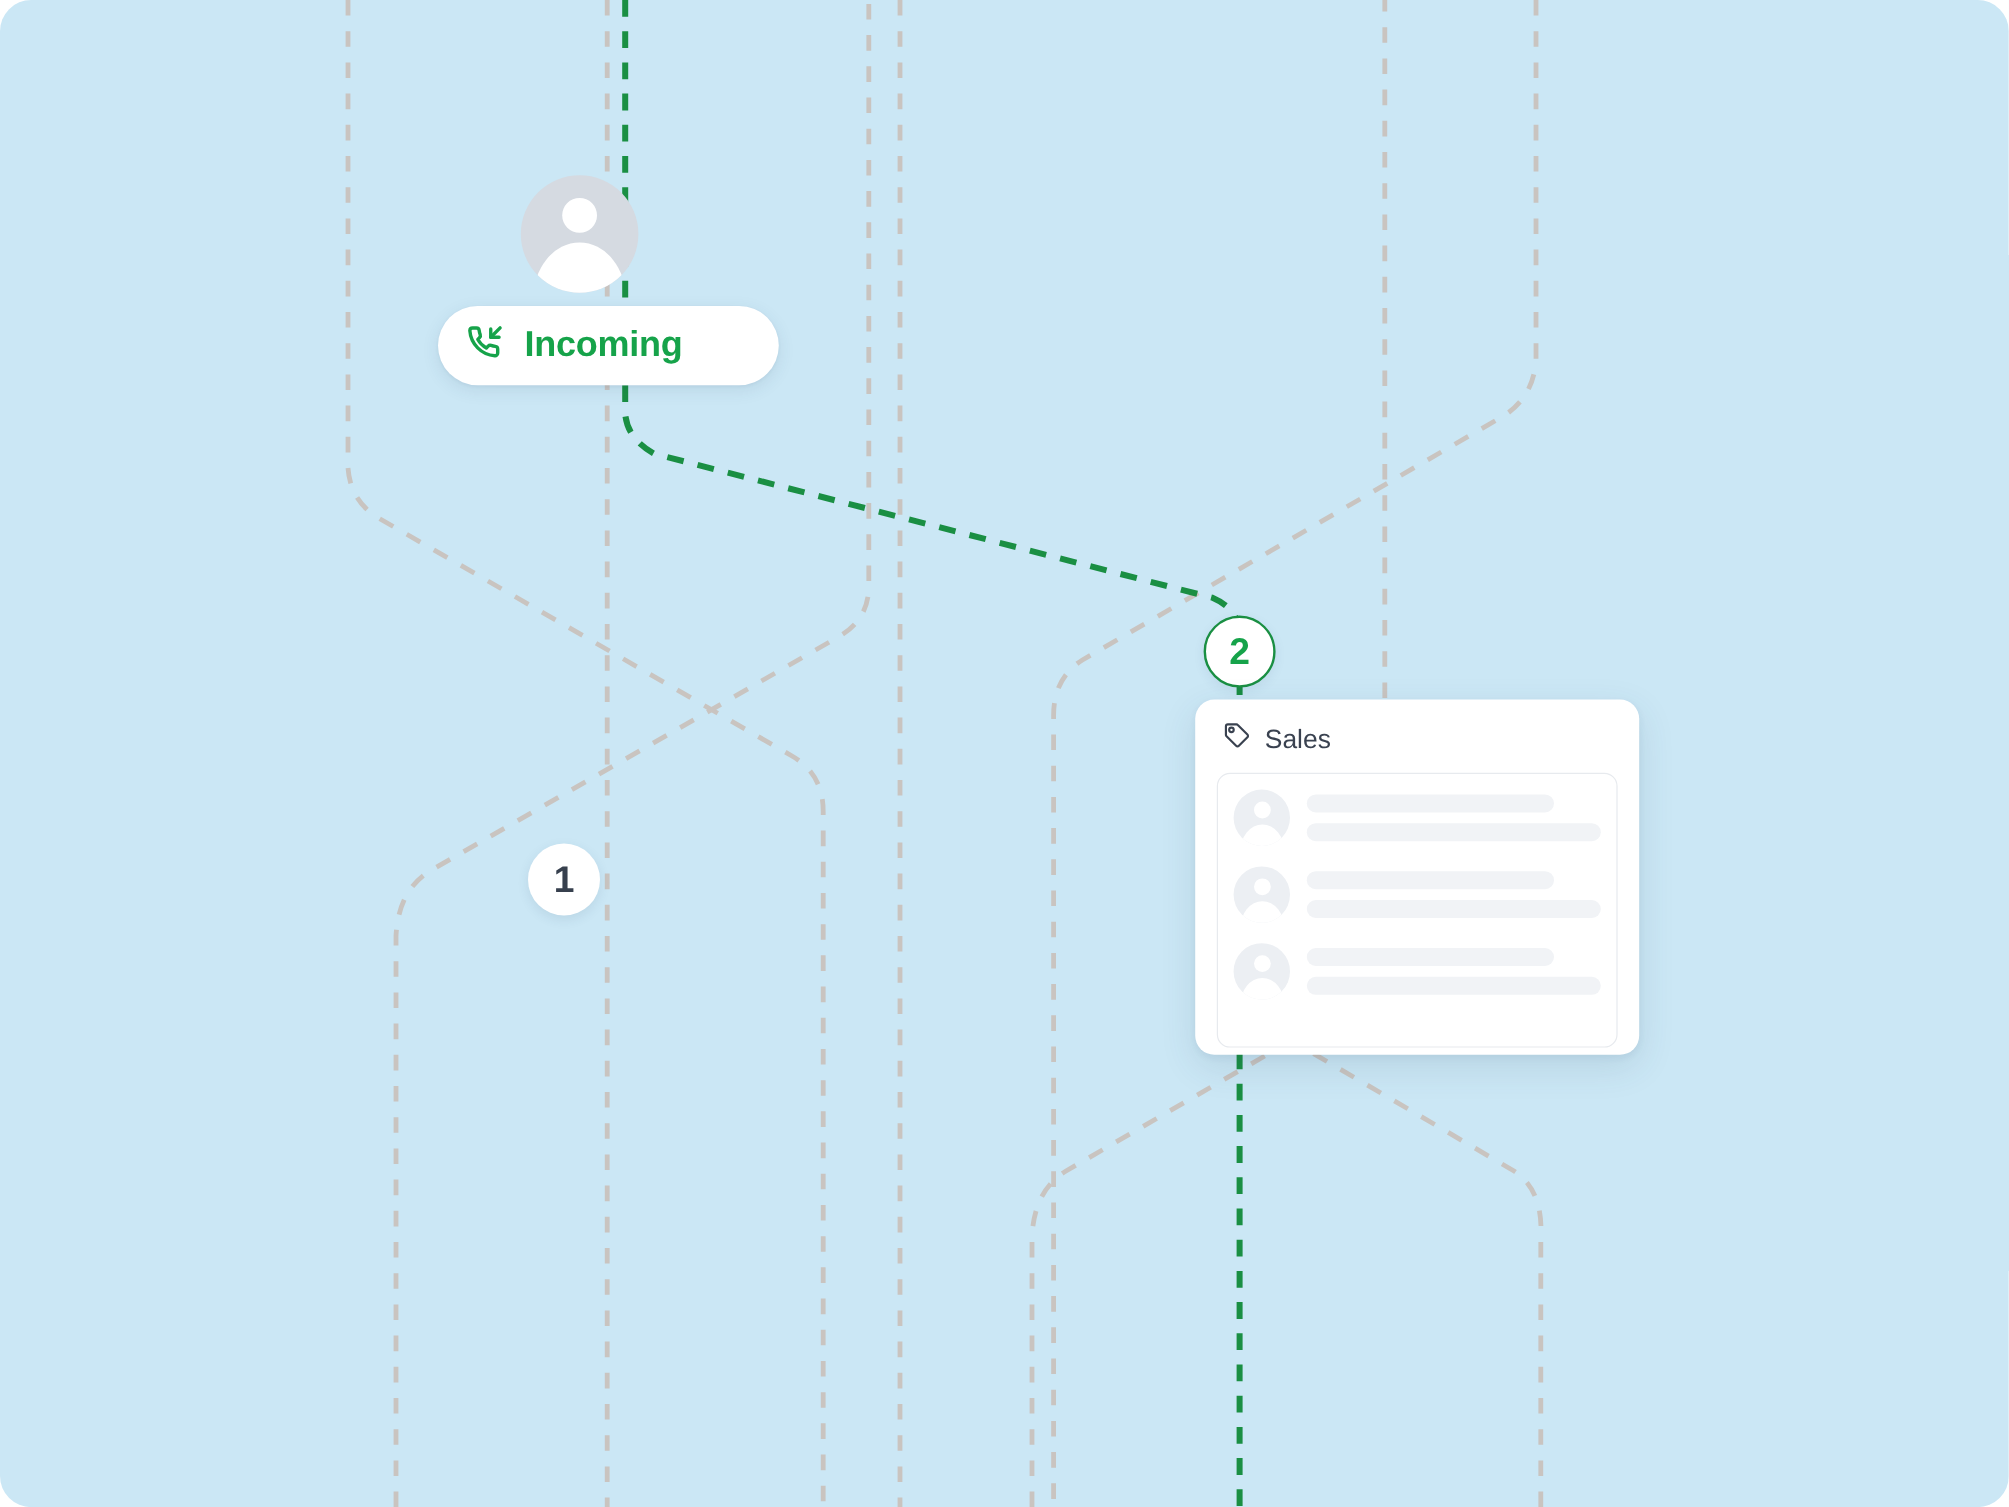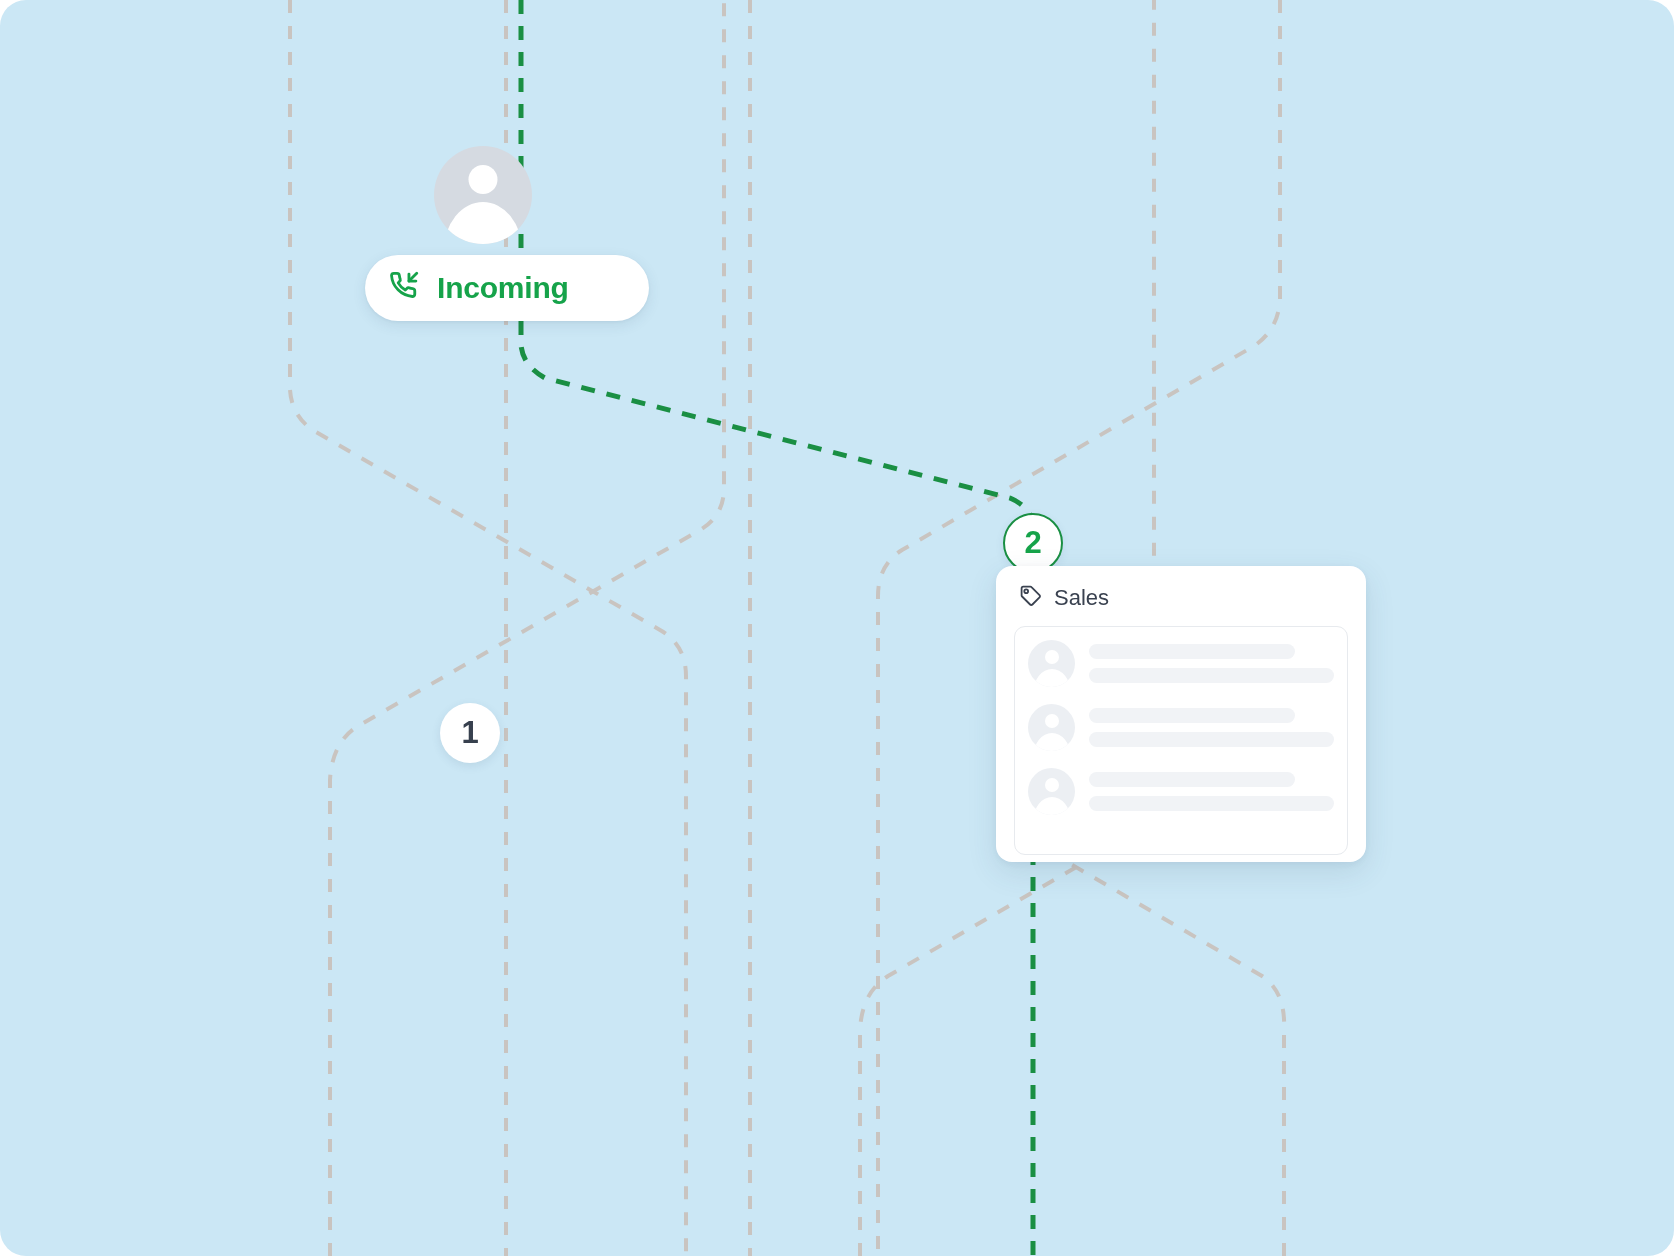--- a/index.html
+++ b/index.html
@@ -139,21 +139,21 @@
     color: #16a34a;
     border: 2.5px solid #1a8f43;
     box-sizing: border-box;
     box-shadow: 0 3px 10px rgba(40, 70, 100, 0.08);
   }
 
   
   .sales-card {
     position: absolute;
     left: 996px;
-    top: 566px;
+    top: 583px;
     width: 370px;
     height: 296px;
     background: #ffffff;
     border-radius: 16px;
     box-shadow: 0 10px 30px rgba(40, 70, 100, 0.12),
                 0 2px 6px rgba(40, 70, 100, 0.06);
     padding: 18px 18px 0 18px;
     box-sizing: border-box;
   }
   .card-header {

